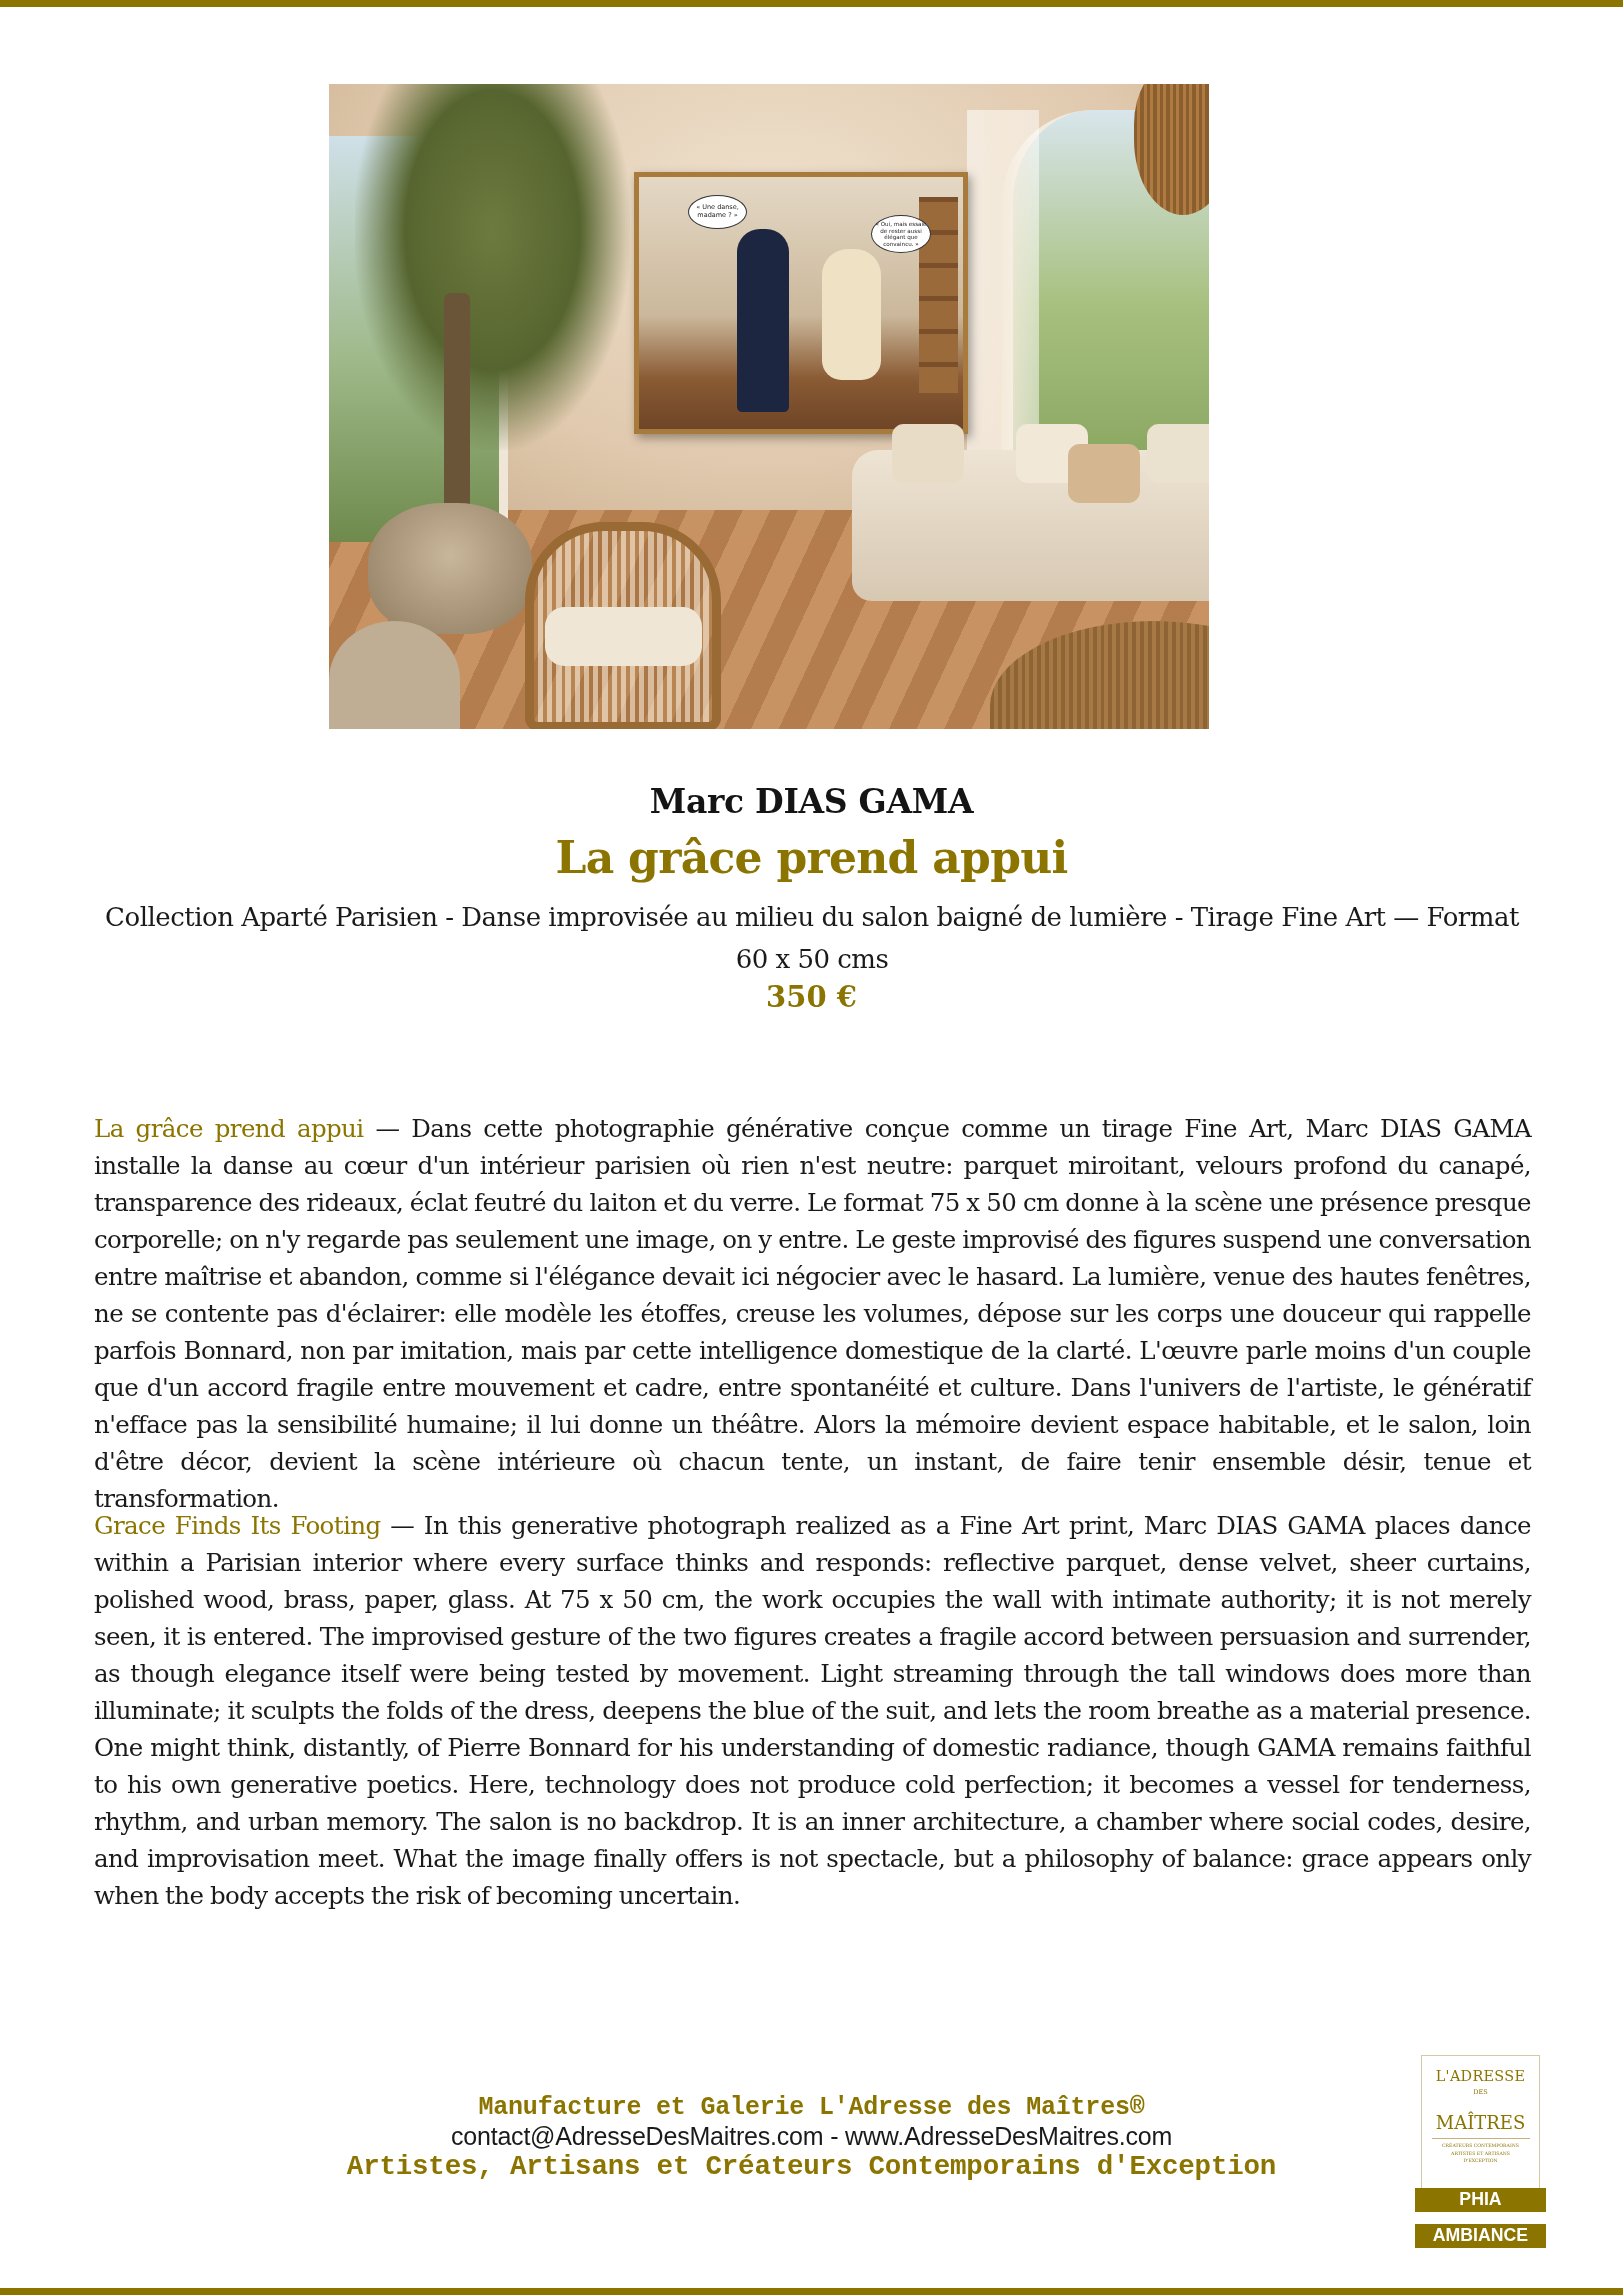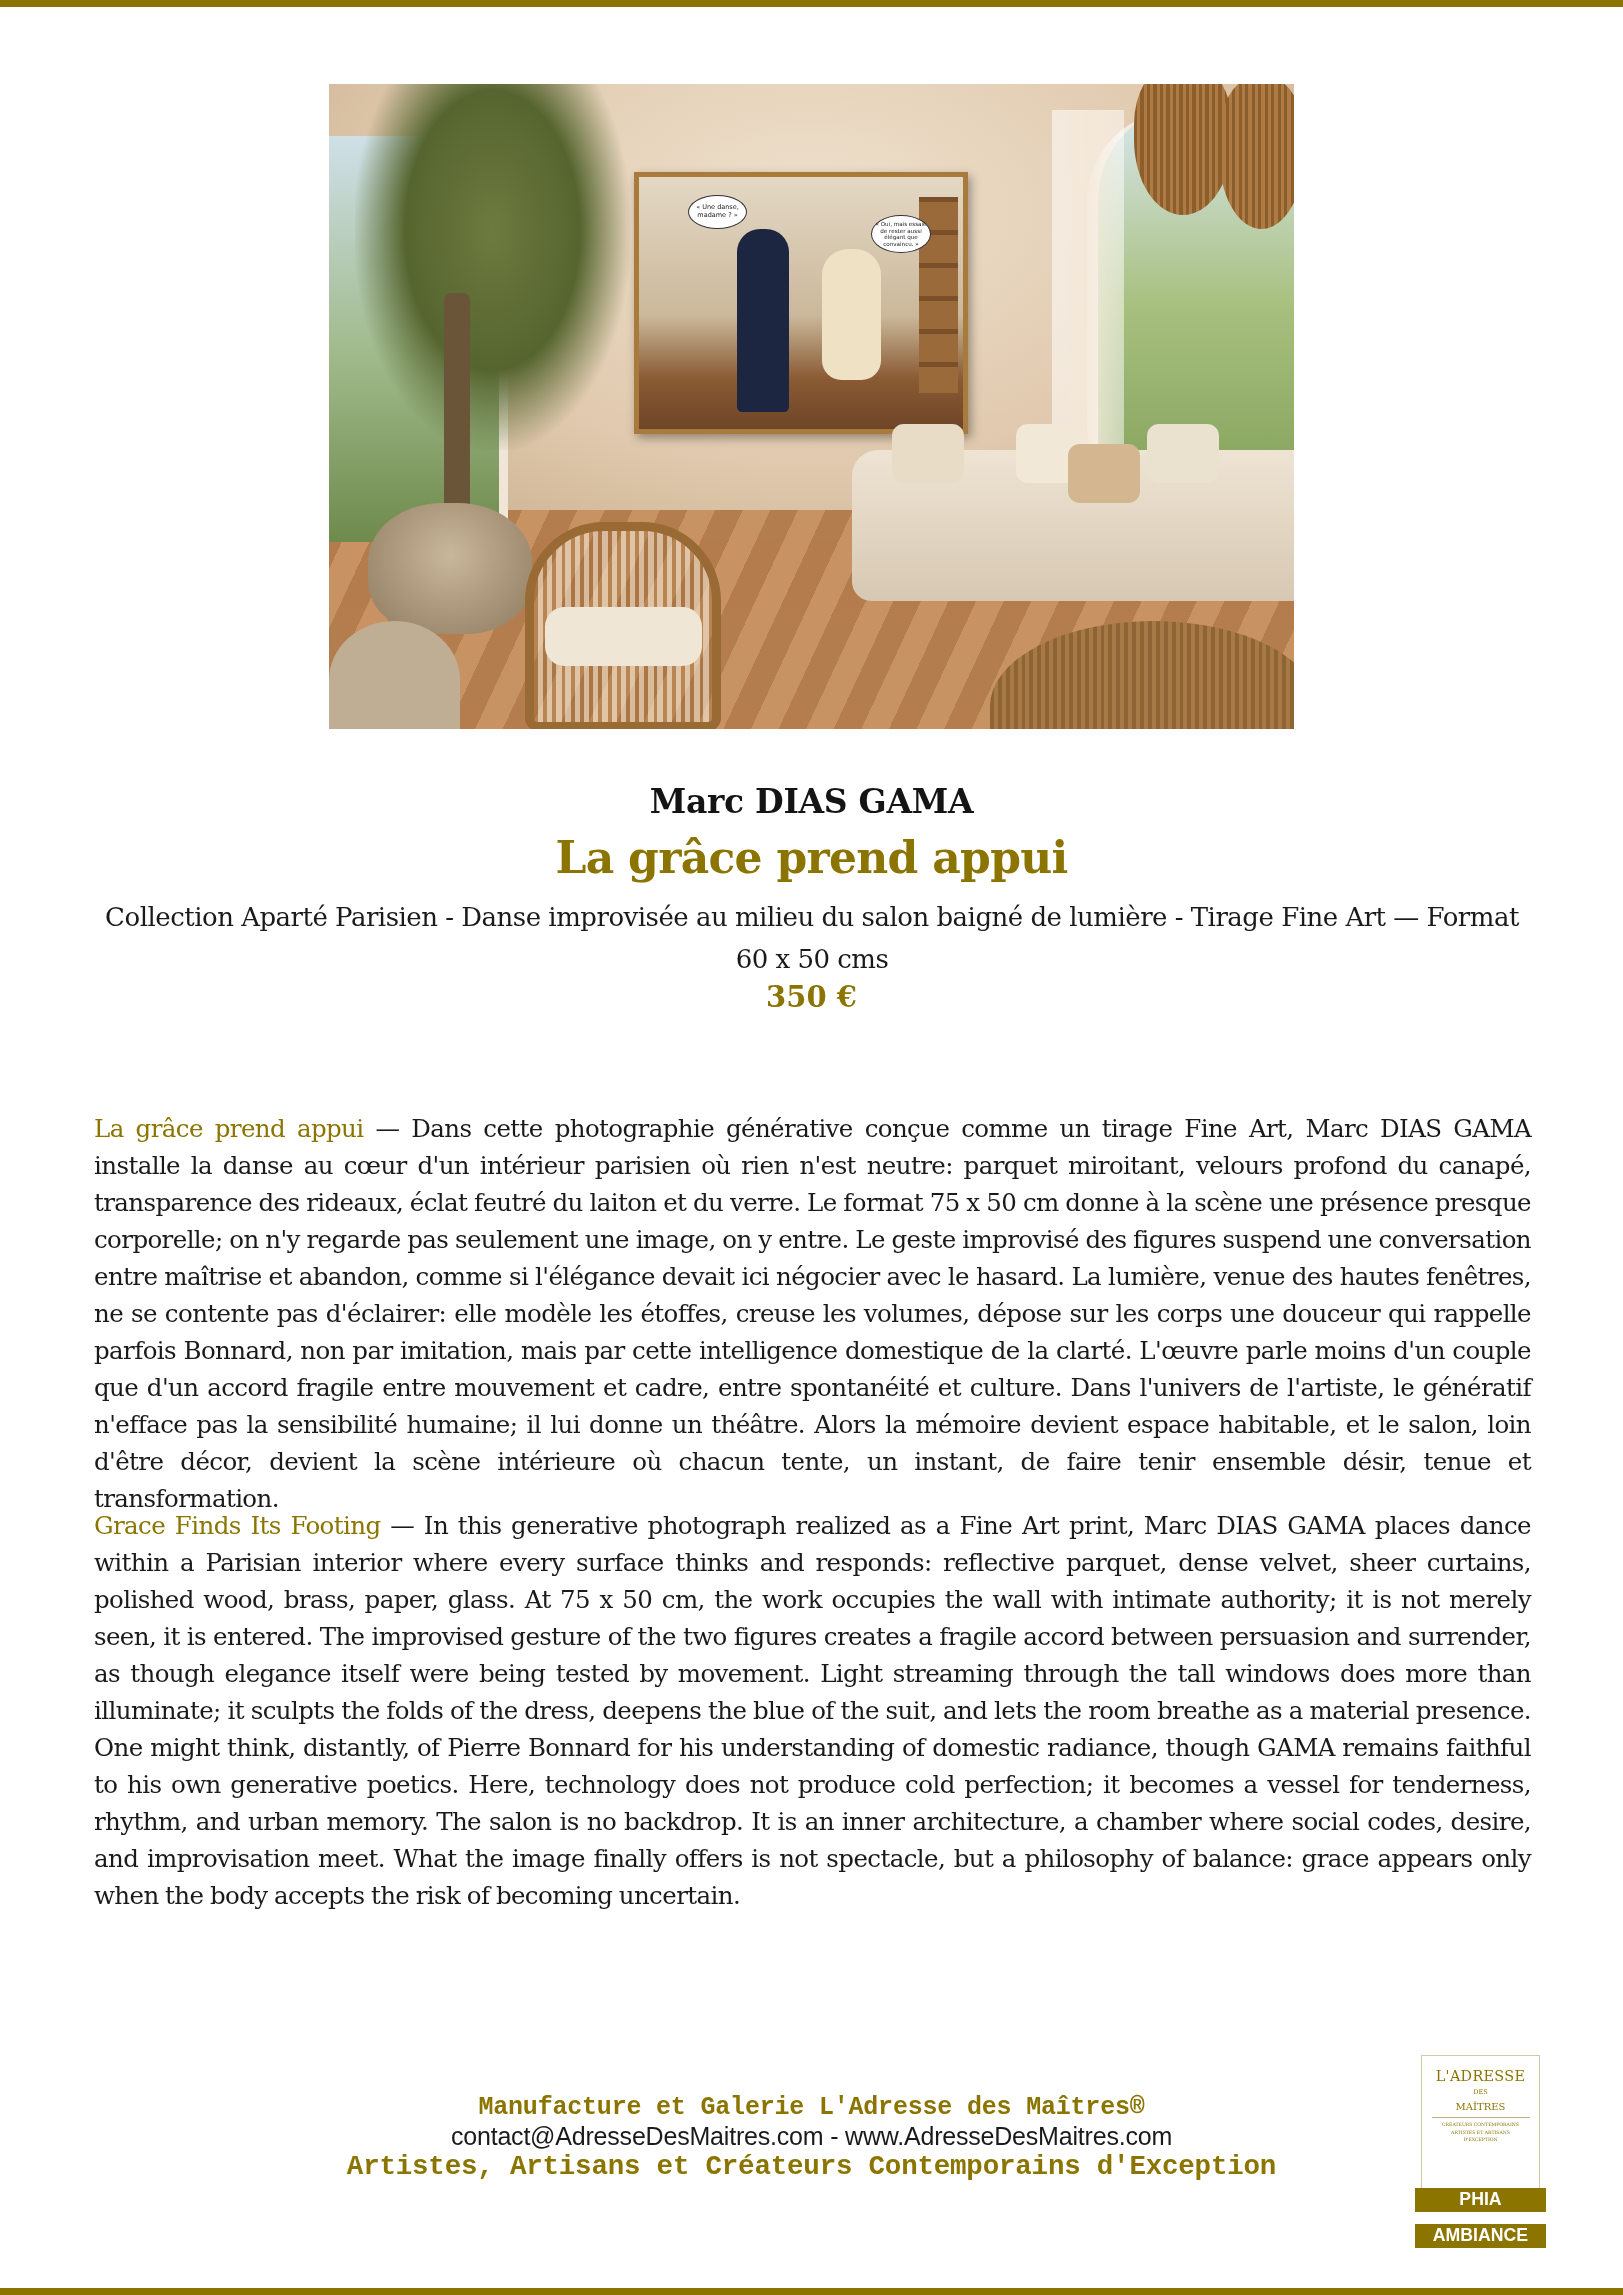--- a/index.html
+++ b/index.html
@@ -1,21 +1,21 @@
 <!DOCTYPE html>
 <html style="font-size:10.5px"><head>
 <meta charset="utf-8">
 <style>
   html, body { margin: 0; padding: 0; background: #ffffff; }
   body { width: 1623px; height: 2295px; position: relative; overflow: hidden; font-family: "DejaVu Serif", serif; color: #1a1a1a; }
   .bar-top { position: absolute; left: 0; top: 0; width: 1623px; height: 7.2px; background: #8b7500; }
   .bar-bottom { position: absolute; left: 0; top: 2288px; width: 1623px; height: 7.9px; background: #8b7500; }
 
   
-  .hero { position: absolute; left: 329px; top: 84px; width: 965px; height: 645px; overflow: hidden;
+  .hero { position: absolute; left: 329px; top: 84px; width: 880px; height: 645px; overflow: hidden;
           background: linear-gradient(180deg, #e7d6c0 0%, #dcc6aa 55%, #b98a5e 72%, #c99a6a 100%); }
   .hero .wall { position: absolute; left: 0; top: 0; width: 100%; height: 66%;
           background: radial-gradient(ellipse at 50% 30%, #efe1cd 0%, #e0c9ae 60%, #c9ad8c 100%); }
   .hero .floor { position: absolute; left: 0; top: 66%; width: 100%; height: 34%;
           background: repeating-linear-gradient(115deg, #b47c4c 0 25px, #c99363 25px 50px), #b47c4c; opacity: .95; }
   .hero .window-left { position: absolute; left: 0; top: 52px; width: 170px; height: 406px;
           background: linear-gradient(180deg, #cfe0e8 0%, #9fb98a 55%, #6f8a4c 100%); border-right: 9.2px solid #efe6d8; }
   .hero .window-right { position: absolute; right: 0; top: 26px; width: 196px; height: 432px;
           background: linear-gradient(180deg, #d8e6ec 0%, #a8c07f 45%, #7a9a52 100%); border-left: 11.8px solid #f2ebe0; border-radius: 92px 0 0 0; }
   .hero .curtain { position: absolute; right: 170px; top: 26px; width: 72px; height: 432px;
@@ -59,21 +59,21 @@
   
   .footer { position: absolute; left: 0; top: 2093px; width: 1623px; text-align: center; font-family: "Liberation Sans", sans-serif; }
   .footer .f-line { font-size: 25px; line-height: 29px; letter-spacing: -0.2px; }
   .footer .gold { color: #8b7500; font-weight: bold; font-family: Liberation Mono, monospace; }
   .footer .black { color: #1a1a1a; }
   .footer .big { font-size: 27.5px; line-height: 31px; }
 
   .logo { position: absolute; left: 1421px; top: 2055px; width: 119px; height: 136px; border: 1.3px solid #d6c9a6; box-sizing: border-box; background: #fff; text-align: center; font-family: "DejaVu Serif", serif; color: #8b7500; }
   .logo .l1 { margin-top: 11.8px; font-size: 14.4px; letter-spacing: 0.3px; }
   .logo .l2 { font-size: 6.5px; margin-top: 3.9px; }
-  .logo .l3 { font-size: 10px; margin-top: 5px; }
+  .logo .l3 { font-size: 18px; margin-top: 16px; }
   .logo .rule { width: 98px; height: 0.7px; background: #c8b07a; margin: 5.2px auto 3.9px; }
   .logo .l4 { font-size: 4.6px; line-height: 7.2px; }
   .tag { position: absolute; left: 1415px; width: 131px; height: 23.6px; background: #8b7500; color: #fff; font-family: "Liberation Sans", sans-serif; font-weight: bold; font-size: 17.7px; line-height: 23.6px; text-align: center; }
   .tag.t1 { top: 2188px; }
   .tag.t2 { top: 2224px; }
 </style>
 </head>
 <body>
 
 <div class="bar-top"></div>

